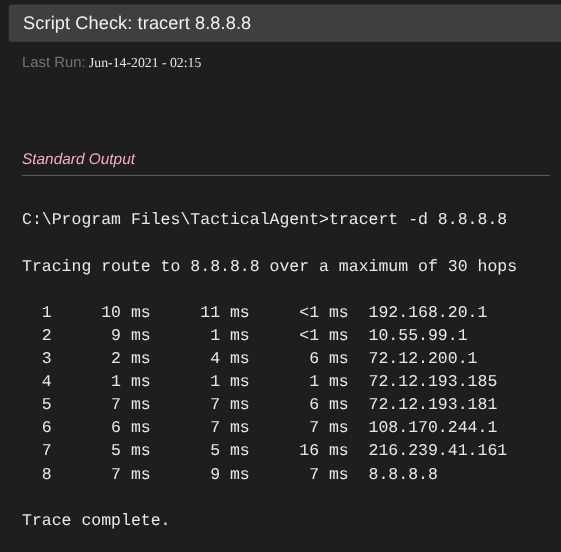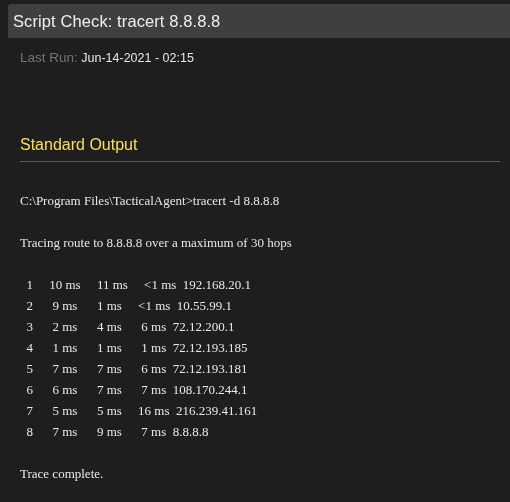--- a/index.html
+++ b/index.html
@@ -29,21 +29,21 @@
     height: 34px;
     background: #3f3f3f;
     border-top-left-radius: 3px;
     display: flex;
     align-items: center;
   }
   .titlebar-text {
     font-family: "Liberation Sans", sans-serif;
     font-size: 16.5px;
     color: #f0f0f0;
-    padding-left: 5px;
+    padding-left: 13px;
     letter-spacing: 0.1px;
     white-space: nowrap;
   }
 
   
   .meta {
     position: absolute;
     left: 20px;
     top: 46px;
     right: 10px;
@@ -52,54 +52,55 @@
     height: 21px;
     line-height: 21px;
     white-space: nowrap;
   }
   .meta-label {
     font-family: "Liberation Sans", sans-serif;
     font-size: 13.5px;
     color: #737373;
   }
   .meta-value {
-    font-family: Liberation Sans, sans-serif;
+    font-family: Liberation Serif, serif;
     font-size: 12.5px;
     color: #e6e6e6;
     white-space: pre;
   }
 
   
   .section {
     position: absolute;
     left: 20px;
     top: 136px;
     right: 10px;
   }
   .section-title {
     font-family: "Liberation Sans", sans-serif;
-    font-size: 16px;
-    color: #fde047;
+    font-size: 14px;
+    color: #f9a8d4;
     padding-bottom: 7px;
+    font-style: italic;
   }
   .section-rule {
     height: 1px;
     width: 480px;
     background: #55585a;
     margin: 0;
   }
 
   
   .console {
     position: absolute;
     left: 20px;
     top: 190px;
     right: 6px;
-    font-family: Liberation Serif, serif;
-    font-size: 13px;
+    font-family: Liberation Mono, monospace;
+    font-size: 15px;
     line-height: 21px;
     color: #e8e8e8;
     white-space: pre;
     tab-size: 8;
   }
   .console-line {
     white-space: pre;
     min-height: 21px;
   }
   .console-blank {

